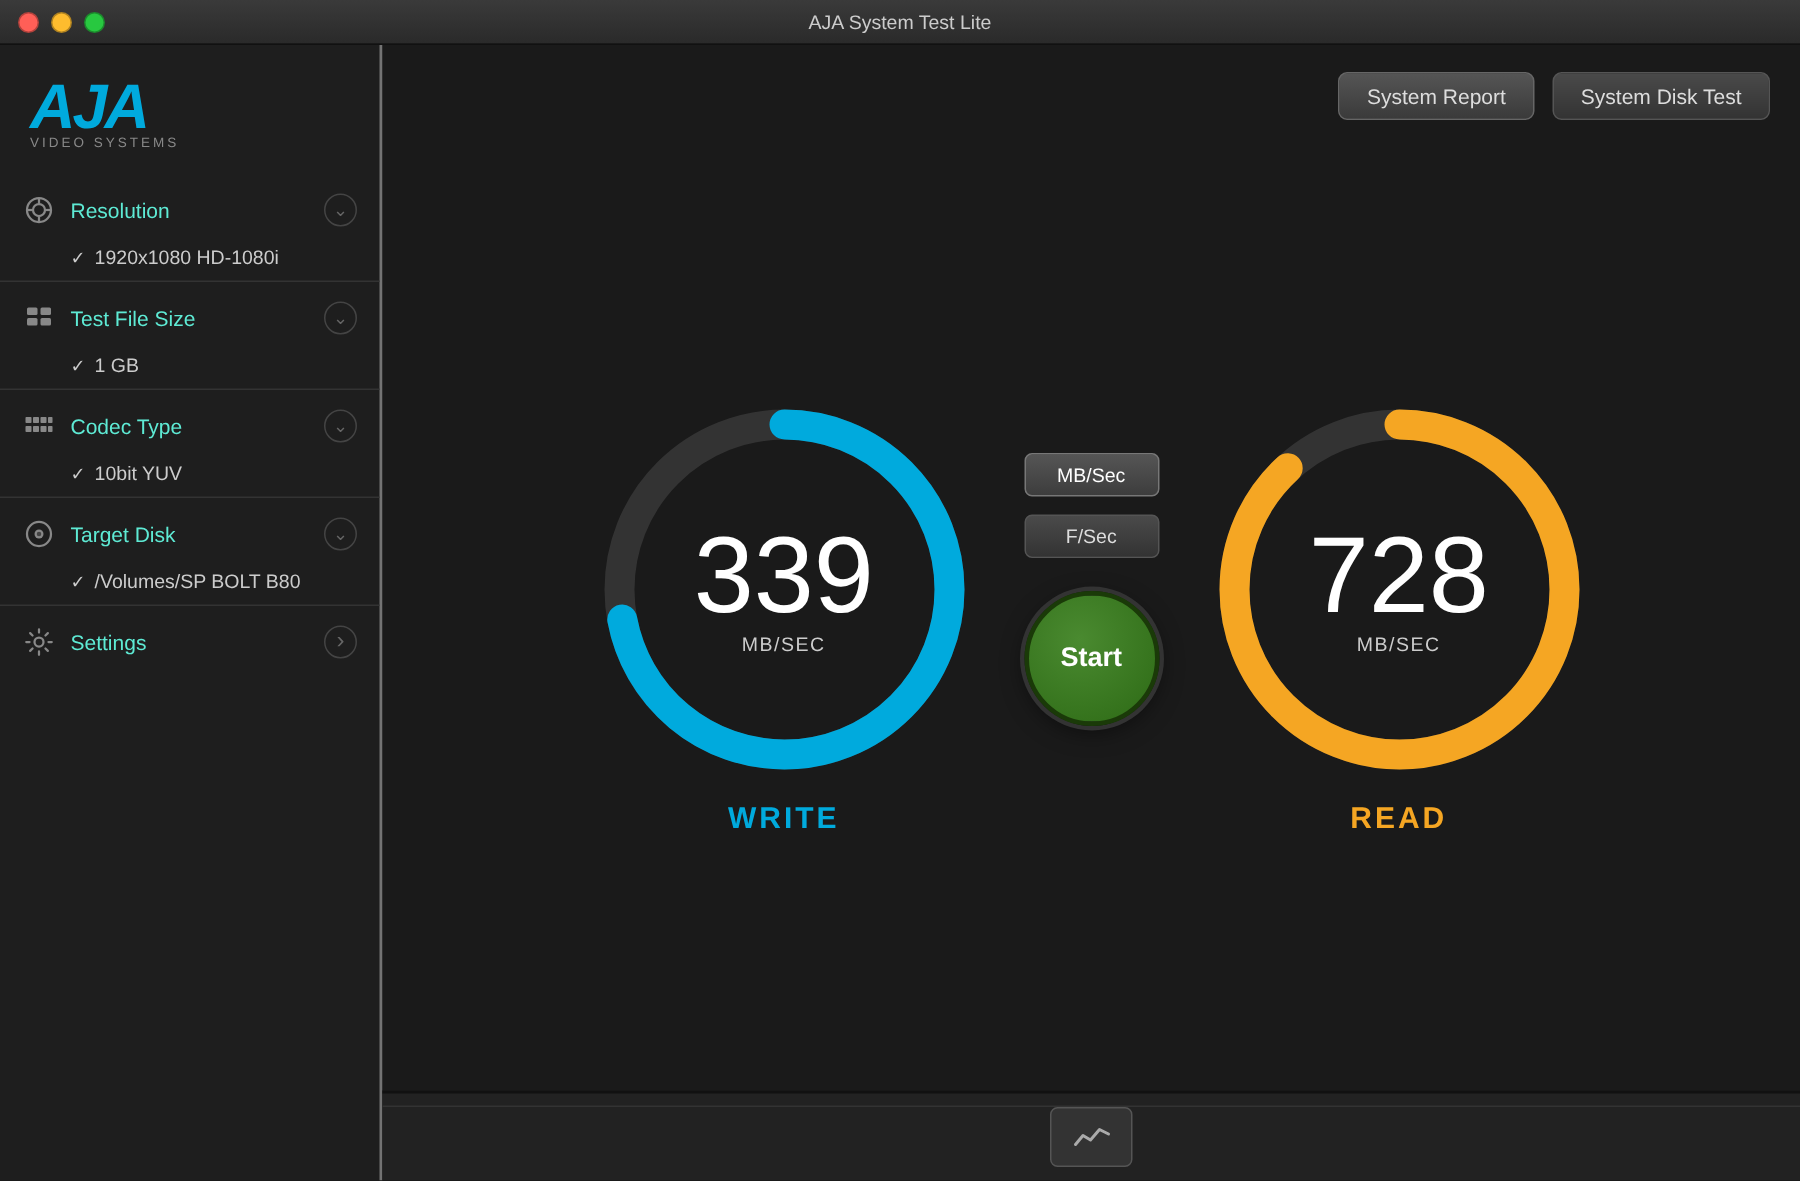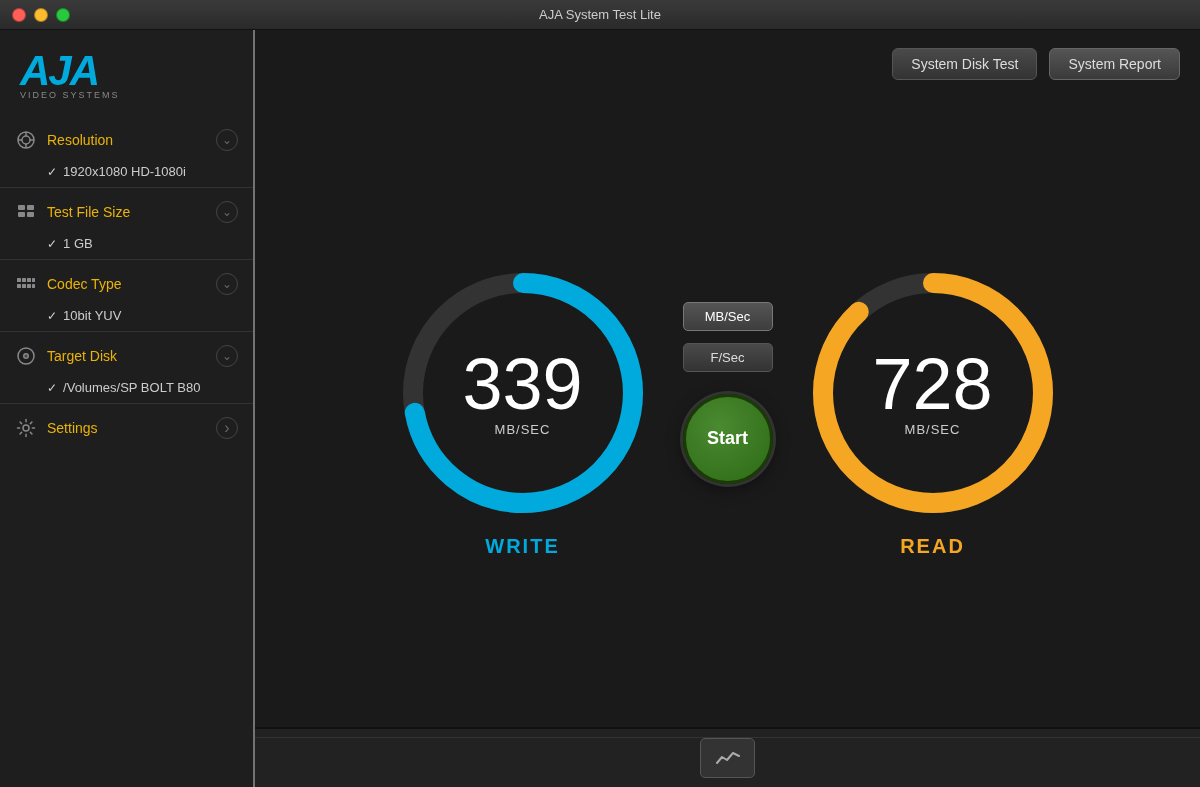--- a/index.html
+++ b/index.html
@@ -105,21 +105,21 @@
       height: 22px;
       margin-right: 10px;
       color: #888;
       display: flex;
       align-items: center;
       justify-content: center;
       flex-shrink: 0;
     }
 
     .sidebar-item-label {
-      color: #eab308;
+      color: #5eead4;
       font-size: 14px;
       flex: 1;
     }
 
     .sidebar-item-chevron {
       color: #666;
       font-size: 16px;
       width: 22px;
       height: 22px;
       border-radius: 50%;
@@ -495,22 +495,22 @@
       <div class="sidebar-item-chevron" style="font-size:16px; width:22px; height:22px; border:1px solid #444; border-radius:50%; display:flex; align-items:center; justify-content:center;">
         <span>›</span>
       </div>
     </div>
 
   </div>
 
   <div class="content">
 
     <div class="header-bar">
+      <button class="header-btn active">System Report</button>
       <button class="header-btn">System Disk Test</button>
-      <button class="header-btn active">System Report</button>
     </div>
 
     <div class="gauges-area">
       <div class="gauge-container">
 
         <div style="position:relative; display:flex; flex-direction:column; align-items:center;">
           <div class="gauge">
             <svg viewBox="0 0 260 260" xmlns="http://www.w3.org/2000/svg">
               <circle class="gauge-track" cx="130" cy="130" r="110"></circle>
               <circle class="gauge-fill-write" cx="130" cy="130" r="110" stroke-dasharray="692" stroke-dashoffset="194"></circle>

